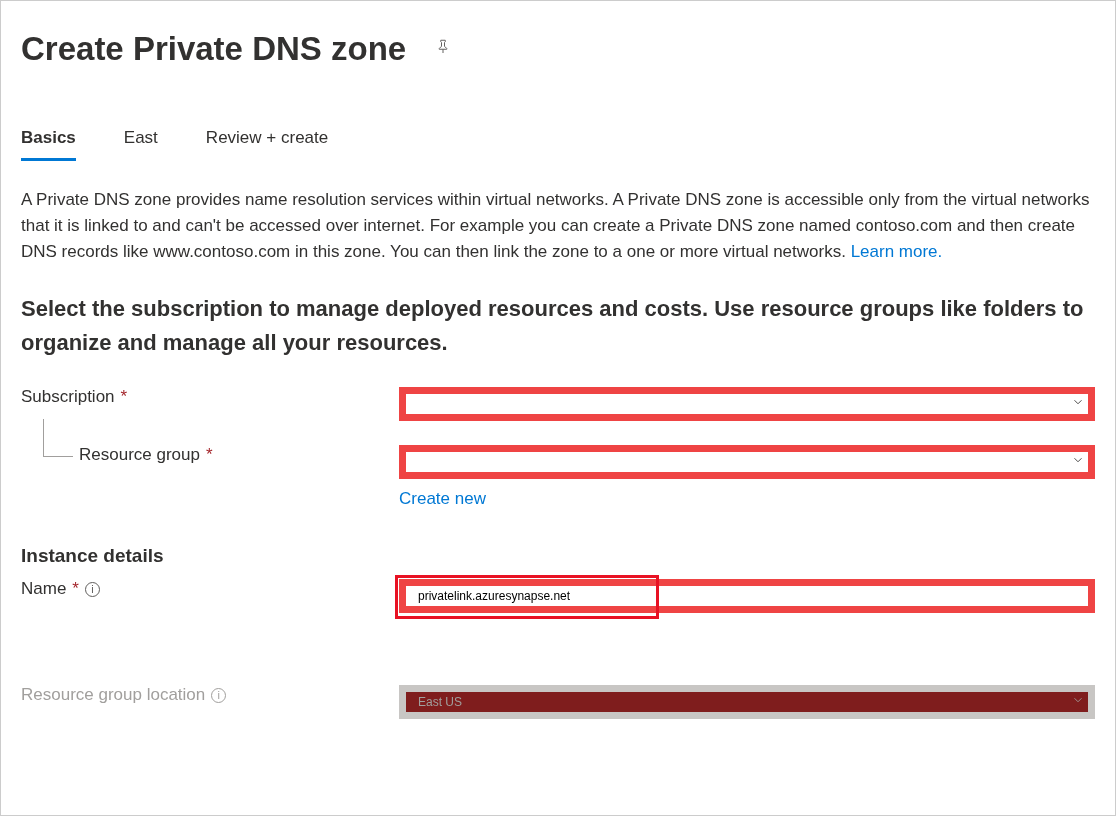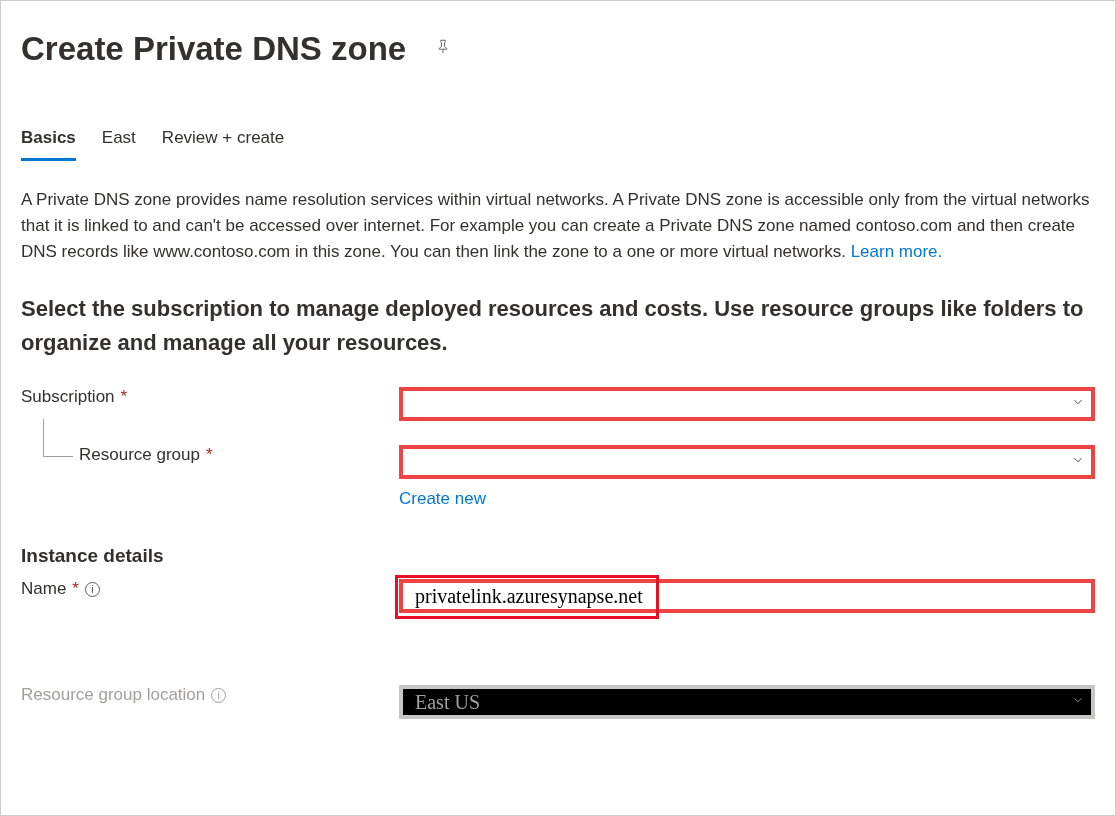--- a/index.html
+++ b/index.html
@@ -28,21 +28,21 @@
   }
   .pin-icon svg {
     width: 18px;
     height: 18px;
     stroke: #605e5c;
     fill: none;
     stroke-width: 1.3;
   }
   .tabs {
     display: flex;
-    gap: 26px;
+    gap: 48px;
     border-bottom: 0;
     margin-bottom: 26px;
   }
   .tab {
     font-size: 17px;
     padding-bottom: 10px;
     cursor: pointer;
     color: #323130;
     border-bottom: 3px solid transparent;
   }
@@ -108,24 +108,24 @@
     font-size: 11px;
     color: #605e5c;
   }
   .control-col {
     flex: 1;
     max-width: 700px;
   }
   .select-box, .text-input, .disabled-box {
     width: 100%;
     height: 34px;
-    border: 4px solid #ef4444;
+    border: 7px solid #ef4444;
     padding: 0 34px 0 12px;
-    font-size: 20px;
-    font-family: Liberation Serif, serif;
+    font-size: 12px;
+    font-family: Liberation Sans, sans-serif;
     background: #fff;
     position: relative;
     display: flex;
     align-items: center;
   }
   .select-wrapper {
     position: relative;
     width: 100%;
   }
   .chevron {
@@ -164,21 +164,21 @@
     left: -4px;
     height: 44px;
     width: 264px;
     pointer-events: none;
   }
   .spacer { height: 48px; }
   .disabled-row .label-col { color: #a19f9d; }
   .disabled-box {
     border-color: #c8c6c4;
     color: #a19f9d;
-    background: #000000;
+    background: #7f1d1d;
   }
   .disabled-row .info-icon {
     border-color: #a19f9d;
     color: #a19f9d;
   }
   .disabled-row .chevron svg { stroke: #a19f9d; }
 </style>
 </head>
 <body>
 

